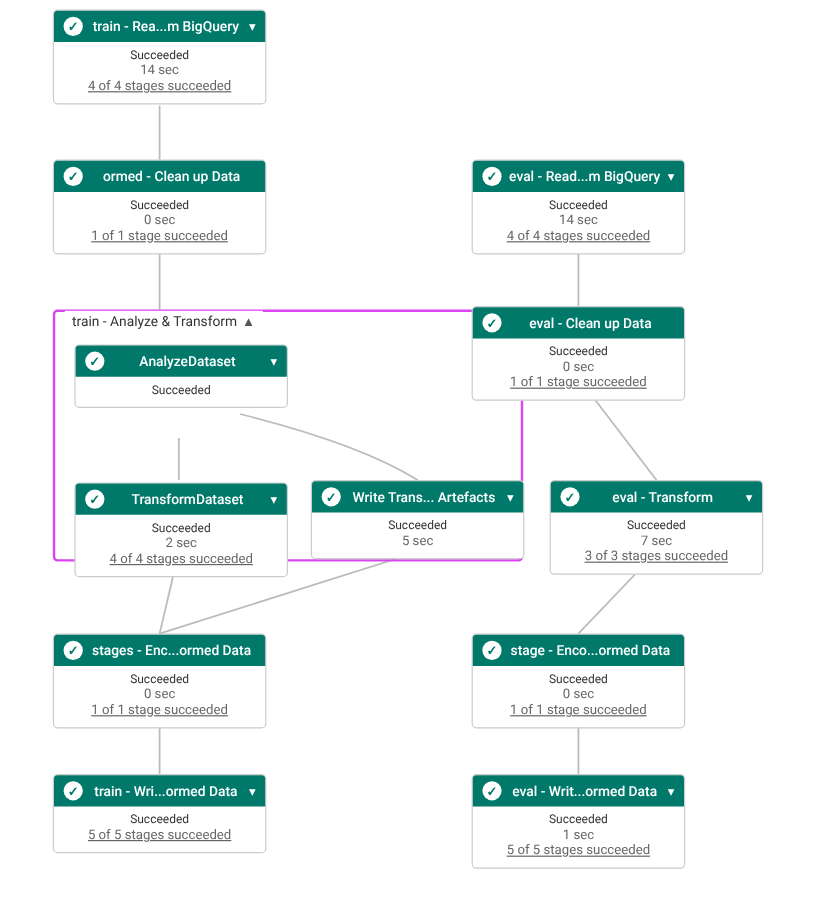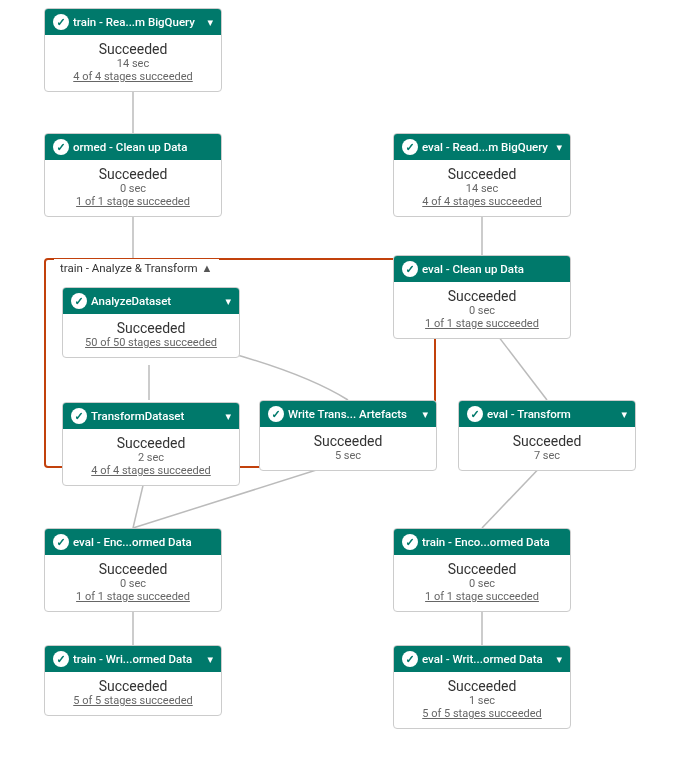--- a/index.html
+++ b/index.html
@@ -57,55 +57,56 @@
       font-size: 11px;
       font-weight: bold;
       line-height: 1;
     }
 
     .node-header .title {
       flex: 1;
       white-space: nowrap;
       overflow: hidden;
       text-overflow: ellipsis;
+      text-align: center;
     }
 
     .node-header .chevron {
       font-size: 11px;
       color: #fff;
       flex-shrink: 0;
     }
 
     .node-body {
       padding: 6px 8px 8px;
       text-align: center;
       color: #555;
     }
 
     .node-body .status {
-      font-size: 14px;
+      font-size: 10px;
       color: #333;
       font-weight: 400;
     }
 
     .node-body .time {
       font-size: 11px;
       color: #666;
     }
 
     .node-body .stages {
       font-size: 11px;
       color: #666;
       text-decoration: underline;
     }
 
     
     .group-container {
       position: absolute;
-      border: 2px solid #c2410c;
+      border: 2px solid #d946ef;
       border-radius: 4px;
       background: transparent;
     }
 
     .group-label {
       position: absolute;
       top: -1px;
       left: 8px;
       background: #fff;
       font-size: 11.5px;
@@ -215,21 +216,20 @@
     <div class="node" style="left:16px; top:27px; width:178px;">
       <div class="node-header">
         <div class="check-icon">
           <span class="check-inner">✓</span>
         </div>
         <span class="title">AnalyzeDataset</span>
         <span class="chevron">▾</span>
       </div>
       <div class="node-body">
         <div class="status">Succeeded</div>
-        <div class="stages">50 of 50 stages succeeded</div>
       </div>
     </div>
 
     <div class="node" style="left:16px; top:142px; width:178px;">
       <div class="node-header">
         <div class="check-icon">
           <span class="check-inner">✓</span>
         </div>
         <span class="title">TransformDataset</span>
         <span class="chevron">▾</span>
@@ -274,43 +274,44 @@
     <div class="node-header">
       <div class="check-icon">
         <span class="check-inner">✓</span>
       </div>
       <span class="title">eval - Transform</span>
       <span class="chevron">▾</span>
     </div>
     <div class="node-body">
       <div class="status">Succeeded</div>
       <div class="time">7 sec</div>
+      <div class="stages">3 of 3 stages succeeded</div>
     </div>
   </div>
 
   <div class="node" style="left:44px; top:528px; width:178px;">
     <div class="node-header">
       <div class="check-icon">
         <span class="check-inner">✓</span>
       </div>
-      <span class="title">eval - Enc...ormed Data</span>
+      <span class="title">stages - Enc...ormed Data</span>
     </div>
     <div class="node-body">
       <div class="status">Succeeded</div>
       <div class="time">0 sec</div>
       <div class="stages">1 of 1 stage succeeded</div>
     </div>
   </div>
 
   <div class="node" style="left:393px; top:528px; width:178px;">
     <div class="node-header">
       <div class="check-icon">
         <span class="check-inner">✓</span>
       </div>
-      <span class="title">train - Enco...ormed Data</span>
+      <span class="title">stage - Enco...ormed Data</span>
     </div>
     <div class="node-body">
       <div class="status">Succeeded</div>
       <div class="time">0 sec</div>
       <div class="stages">1 of 1 stage succeeded</div>
     </div>
   </div>
 
   <div class="node" style="left:44px; top:645px; width:178px;">
     <div class="node-header">

